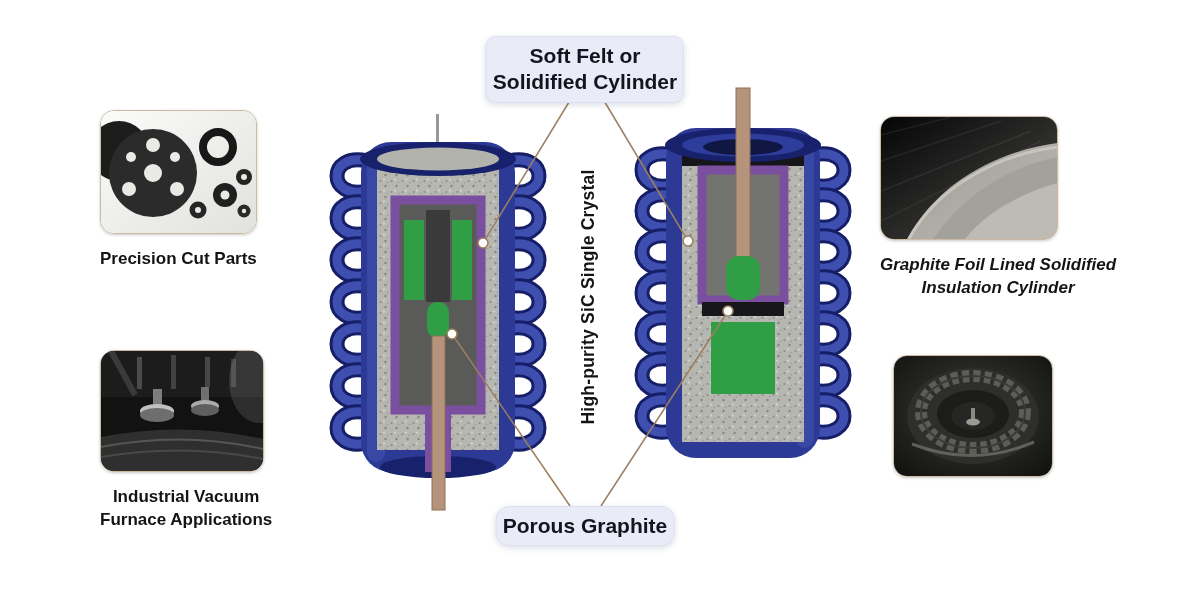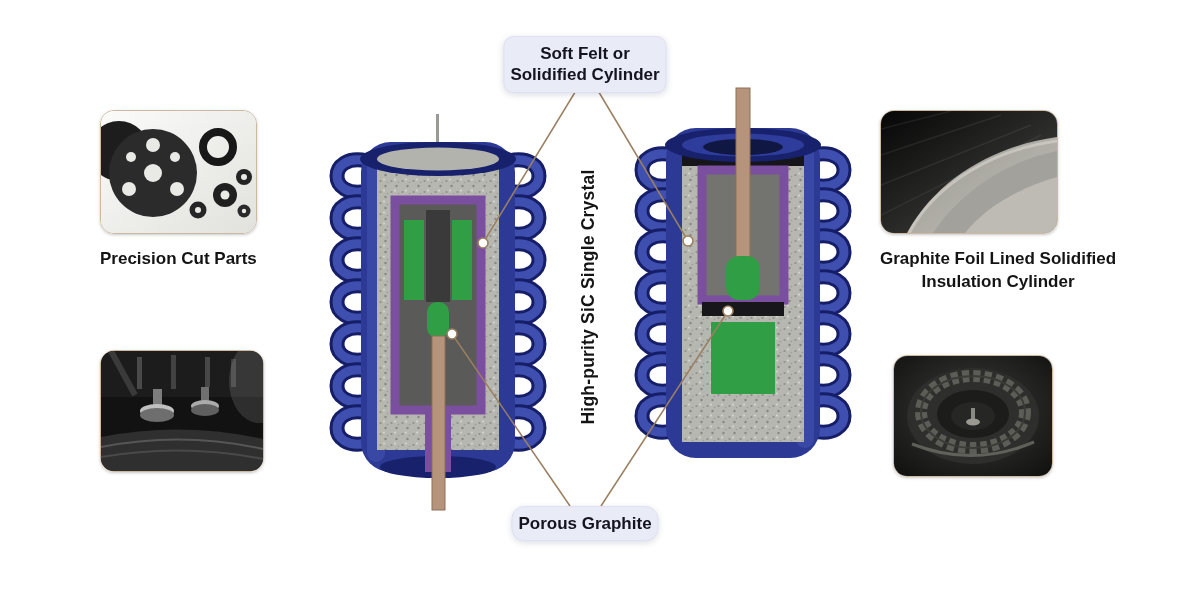--- a/index.html
+++ b/index.html
@@ -8,39 +8,39 @@
     position:relative; background:#ffffff; overflow:hidden;
     font-family:"Liberation Sans", sans-serif; color:#141414;
   }
   .layer { position:absolute; inset:0; }
 
   
   .badge {
     position:absolute; z-index:5;
     background:#e9ebf7; border:1px solid #dde0f2; border-radius:10px;
     padding:6px 6px; text-align:center;
-    font-size:17px; font-weight:700; line-height:1.25; color:#14141e;
+    font-size:21px; font-weight:700; line-height:1.25; color:#14141e;
     white-space:pre-line; box-shadow:0 2px 6px rgba(40,50,90,.16);
   }
   .badge-top    { left:585px; top:36px;  transform:translateX(-50%); }
   .badge-bottom { left:585px; top:506px; transform:translateX(-50%);border-radius:13px; }
 
   
   .center-vertical {
     position:absolute; z-index:4; left:588px; top:297px;
     transform:translate(-50%,-50%) rotate(-90deg);
     font-size:17.5px; font-weight:600; letter-spacing:.2px;
     white-space:nowrap; color:#141414;
   }
 
   
   .corner { position:absolute; z-index:2; display:flex; flex-direction:column; align-items:flex-start; gap:14px; }
   .corner-tl { left:100px; top:110px; }
   .corner-bl { left:100px; top:350px; }
-  .corner-tr { left:880px; top:110px; }
+  .corner-tr { left:880px; top:116px;font-style:italic; }
   .corner-br { left:893px; top:355px; }
   .photo {
     border-radius:14px; overflow:hidden; line-height:0;
     border:1px solid #cdb9a0; box-shadow:0 1px 3px rgba(0,0,0,.22);
   }
   .caption {
     font-size:17px; font-weight:600; text-align:center; line-height:1.35;
     white-space:pre-line; color:#141414; width:max-content; max-width:280px;
   }
 
@@ -104,20 +104,22 @@
         <ellipse cx="56" cy="64" rx="17" ry="7" fill="#6e6e6e"></ellipse>
         <rect x="100" y="36" width="8" height="14" fill="#707070"></rect>
         <ellipse cx="104" cy="55" rx="14" ry="6" fill="#ababab"></ellipse>
         <ellipse cx="104" cy="59" rx="14" ry="6" fill="#5f5f5f"></ellipse>
         <path d="M0 86 Q 81 70 162 88 L162 120 L0 120 Z" fill="#2f2f2f"></path>
         <path d="M0 96 Q 81 80 162 98" stroke="#565656" stroke-width="2" fill="none"></path>
         <path d="M0 106 Q 81 92 162 108" stroke="#494949" stroke-width="2" fill="none"></path>
         <ellipse cx="158" cy="30" rx="30" ry="42" fill="#ffffff" opacity="0.12"></ellipse>
       </svg>
     </div>
+    <figcaption class="caption">Industrial Vacuum
+Furnace Applications</figcaption>
   </figure>
 
   <figure class="corner corner-tr">
     <div class="photo">
       <svg width="176" height="122" viewBox="0 0 176 122">
         <defs>
           <linearGradient id="foilg" x1="0" y1="0" x2="1" y2="1">
             <stop offset="0" stop-color="#060606"></stop>
               <stop offset="1" stop-color="#4a4a48"></stop>
           </linearGradient>

